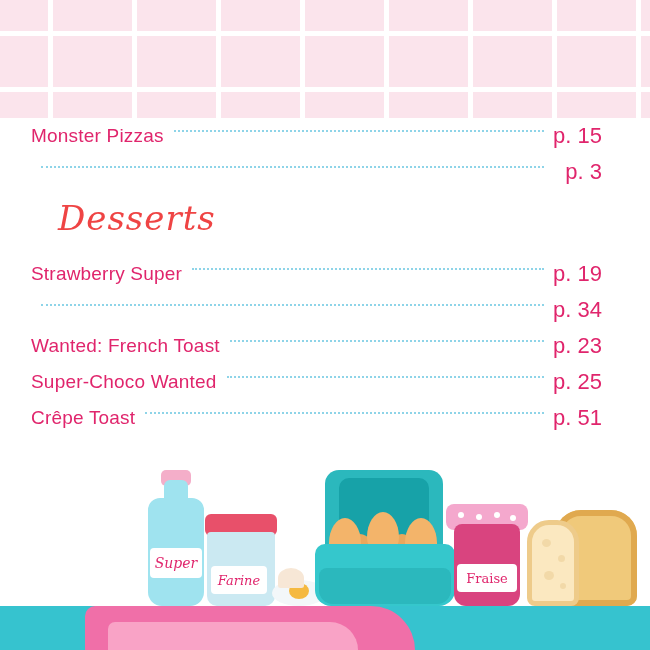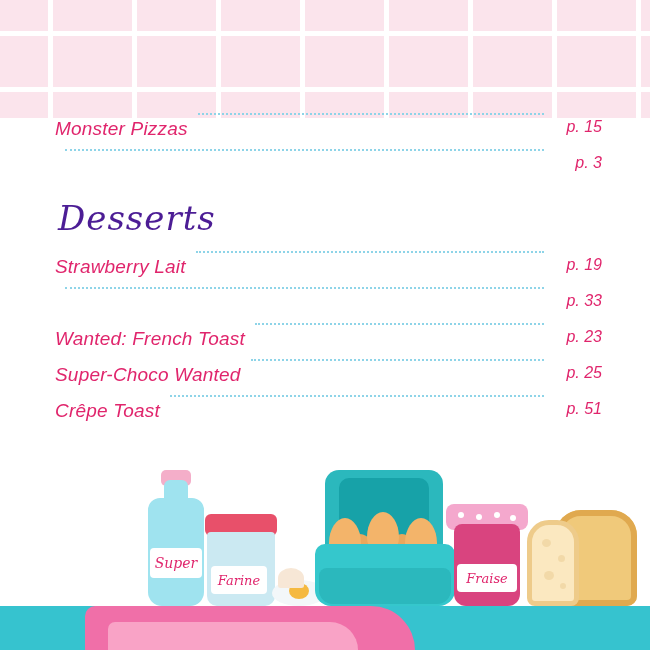--- a/index.html
+++ b/index.html
@@ -55,53 +55,52 @@
 
   
   .toc {
     position: absolute;
     left: 0;
     top: 118px;
     width: 650px;
   }
   .entry {
     display: flex;
-    align-items: flex-start;
-    padding: 0 48px 0 55px;
+    align-items: center;
+    padding: 0 48px 0 31px;
     height: 36px;
-    font-style: italic;
   }
   .entry .title {
     color: #e0256c;
     font-size: 19px;
     letter-spacing: .2px;
     white-space: nowrap;
   }
   .entry .leader {
     flex: 1 1 auto;
     margin: 0 6px 0 10px;
     border-bottom: 2px dotted #8ed4e8;
     transform: translateY(-5px);
     min-width: 20px;
   }
   .entry .page {
     color: #e0256c;
-    font-size: 16px;
+    font-size: 22px;
     white-space: nowrap;
     width: 52px;
     text-align: right;
   }
 
   .section-head {
     padding: 8px 0 6px 58px;
     height: 52px;
     box-sizing: border-box;
   }
   .section-head .script {
-    color: #4c1d95;
+    color: #ef4444;
     font-family: "DejaVu Serif", serif;
     font-style: italic;
     font-size: 34px;
     font-weight: 400;
     letter-spacing: 1px;
   }
 
   .group-gap { height: 14px; }
 
   
@@ -336,21 +335,20 @@
     position: absolute;
     left: 7px; bottom: 14px;
     width: 60px; height: 28px;
     background: #ffffff;
     border-radius: 4px;
     display: flex; align-items: center; justify-content: center;
   }
   .jam .label span {
     color: #e0256c;
     font-family: "DejaVu Serif", serif;
-    font-style: italic;
     font-size: 13px;
   }
 
   
   .bread {
     position: absolute;
     left: 527px;
     bottom: 44px;
     width: 110px;
     height: 102px;
@@ -418,28 +416,28 @@
       <span class="page">p. 3</span>
     </div>
 
     <div class="section-head">
       <span class="script">Desserts</span>
     </div>
 
     <div class="group-gap"></div>
 
     <div class="entry">
-      <span class="title">Strawberry Lait</span>
+      <span class="title">Strawberry Super</span>
       <span class="leader"></span>
       <span class="page">p. 19</span>
     </div>
 
     <div class="entry">
       <span class="leader"></span>
-      <span class="page">p. 33</span>
+      <span class="page">p. 34</span>
     </div>
 
     <div class="entry">
       <span class="title">Wanted: French Toast</span>
       <span class="leader"></span>
       <span class="page">p. 23</span>
     </div>
 
     <div class="entry">
       <span class="title">Super-Choco Wanted</span>

